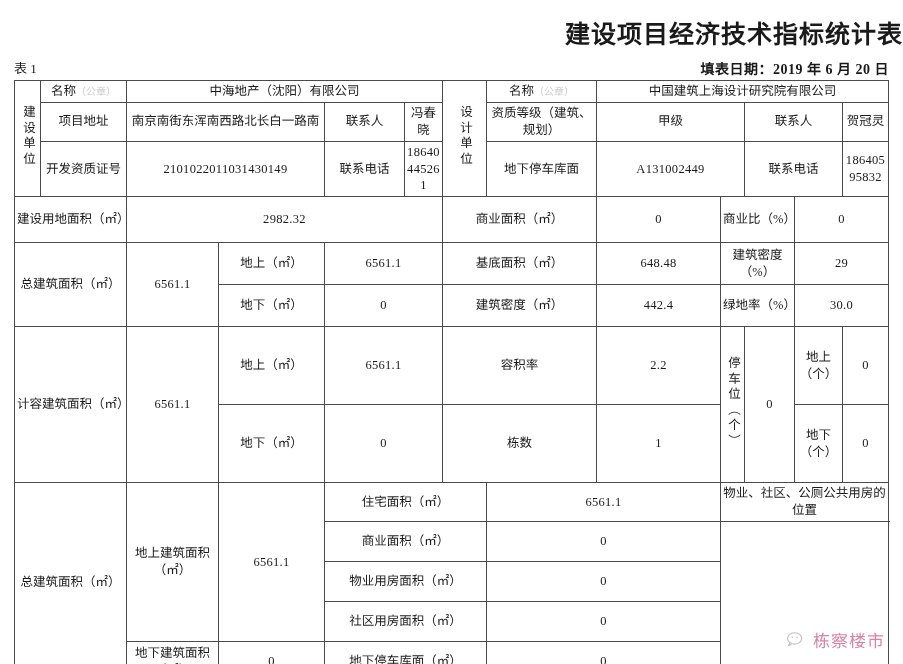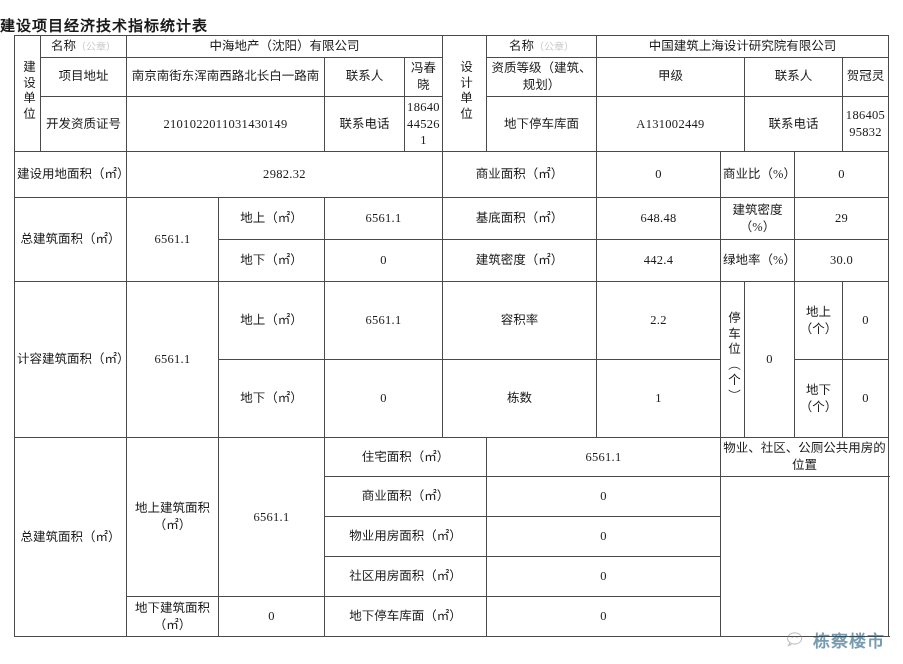--- a/index.html
+++ b/index.html
@@ -16,22 +16,22 @@
     overflow: hidden;
     position: relative;
   }
   .page {
     width: 903px;
     height: 664px;
     position: relative;
     box-sizing: border-box;
   }
   .doc-title {
-    text-align: left;
-    font-size: 15px;
+    text-align: right;
+    font-size: 25px;
     font-weight: bold;
     letter-spacing: 1px;
     padding-top: 14px;
     font-family: "Liberation Serif", "DejaVu Serif", serif;
   }
   .subhead {
     position: relative;
     height: 24px;
     margin-top: 6px;
     padding: 0 12px 0 14px;
@@ -92,32 +92,36 @@
     opacity: 0.55;
     pointer-events: none;
   }
   .watermark .wlogo {
     width: 22px;
     height: 18px;
     position: relative;
   }
   .watermark .wtext {
     font-size: 17px;
-    font-weight: bold;
-    color: #0c4a6e;
+    font-weight: normal;
+    color: #be185d;
     letter-spacing: 1px;
   }
 </style>
 </head>
 <body>
 
 <div class="page">
 
   <div class="doc-title">建设项目经济技术指标统计表</div>
 
+  <div class="subhead">
+    <span class="left">表 1</span>
+    <span class="right">填表日期：2019 年 6 月 20 日</span>
+  </div>
 
   <table class="main">
     <colgroup>
       <col style="width:26px">
       <col style="width:86px">
       <col style="width:92px">
       <col style="width:106px">
       <col style="width:80px">
       <col style="width:38px">
       <col style="width:44px">

